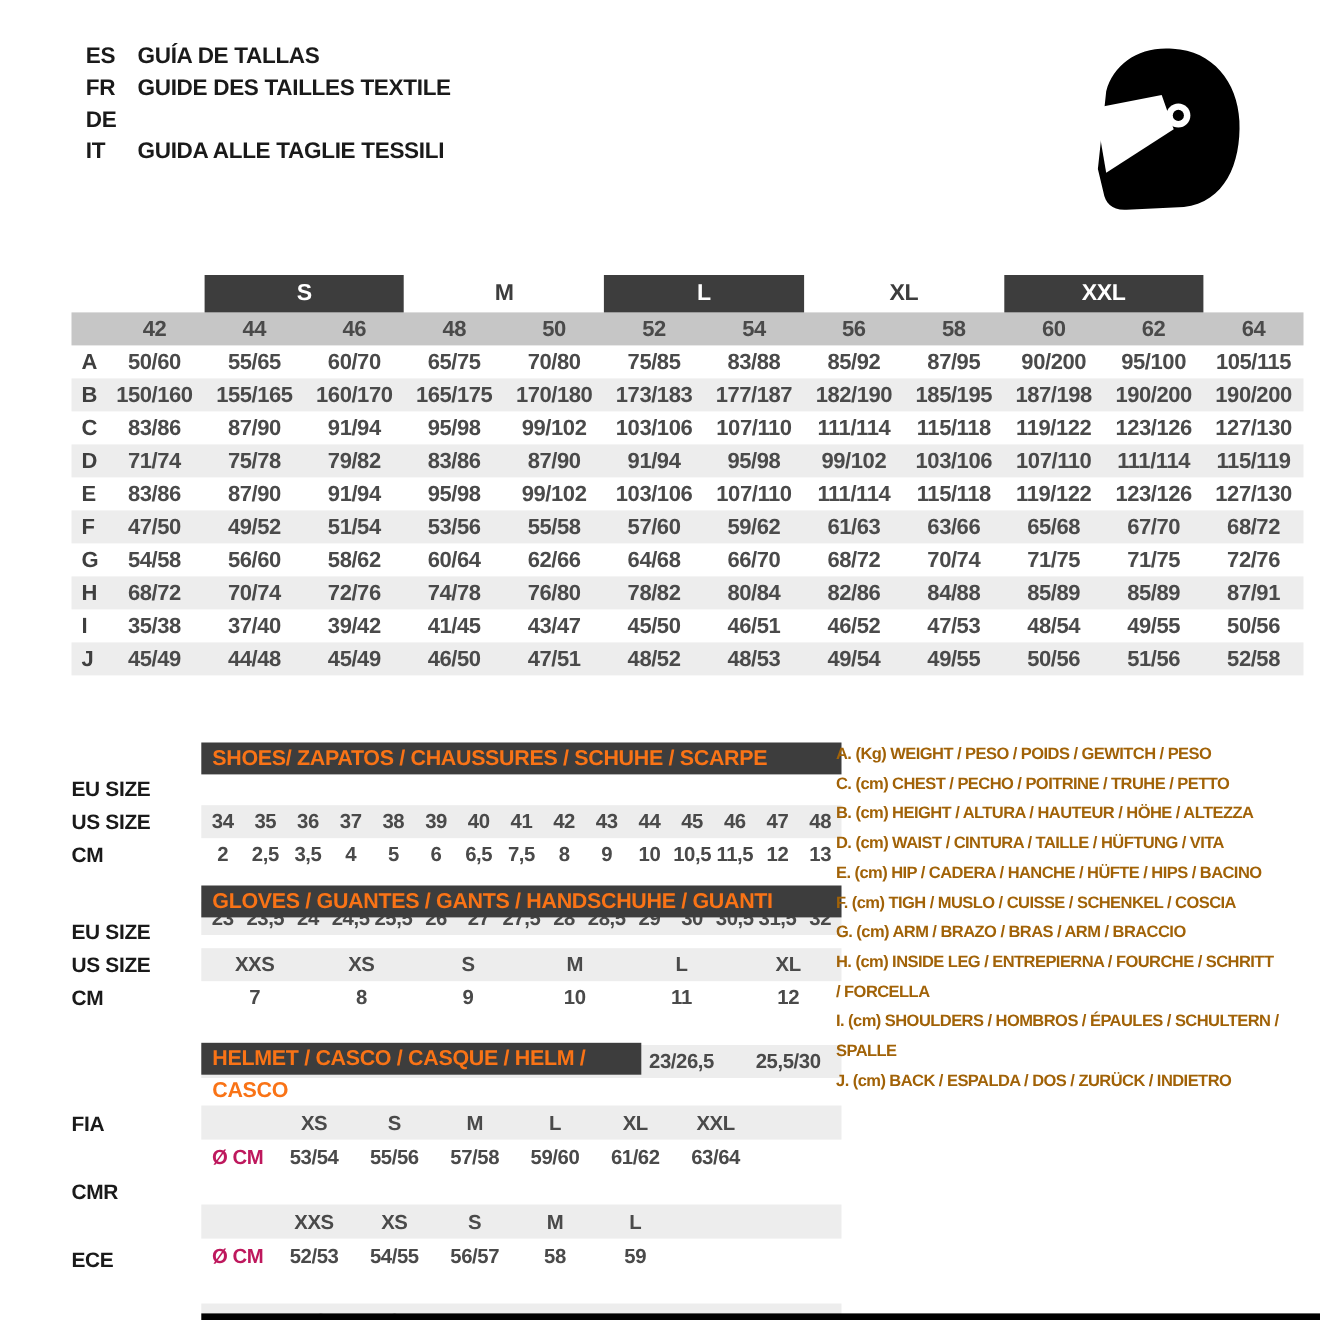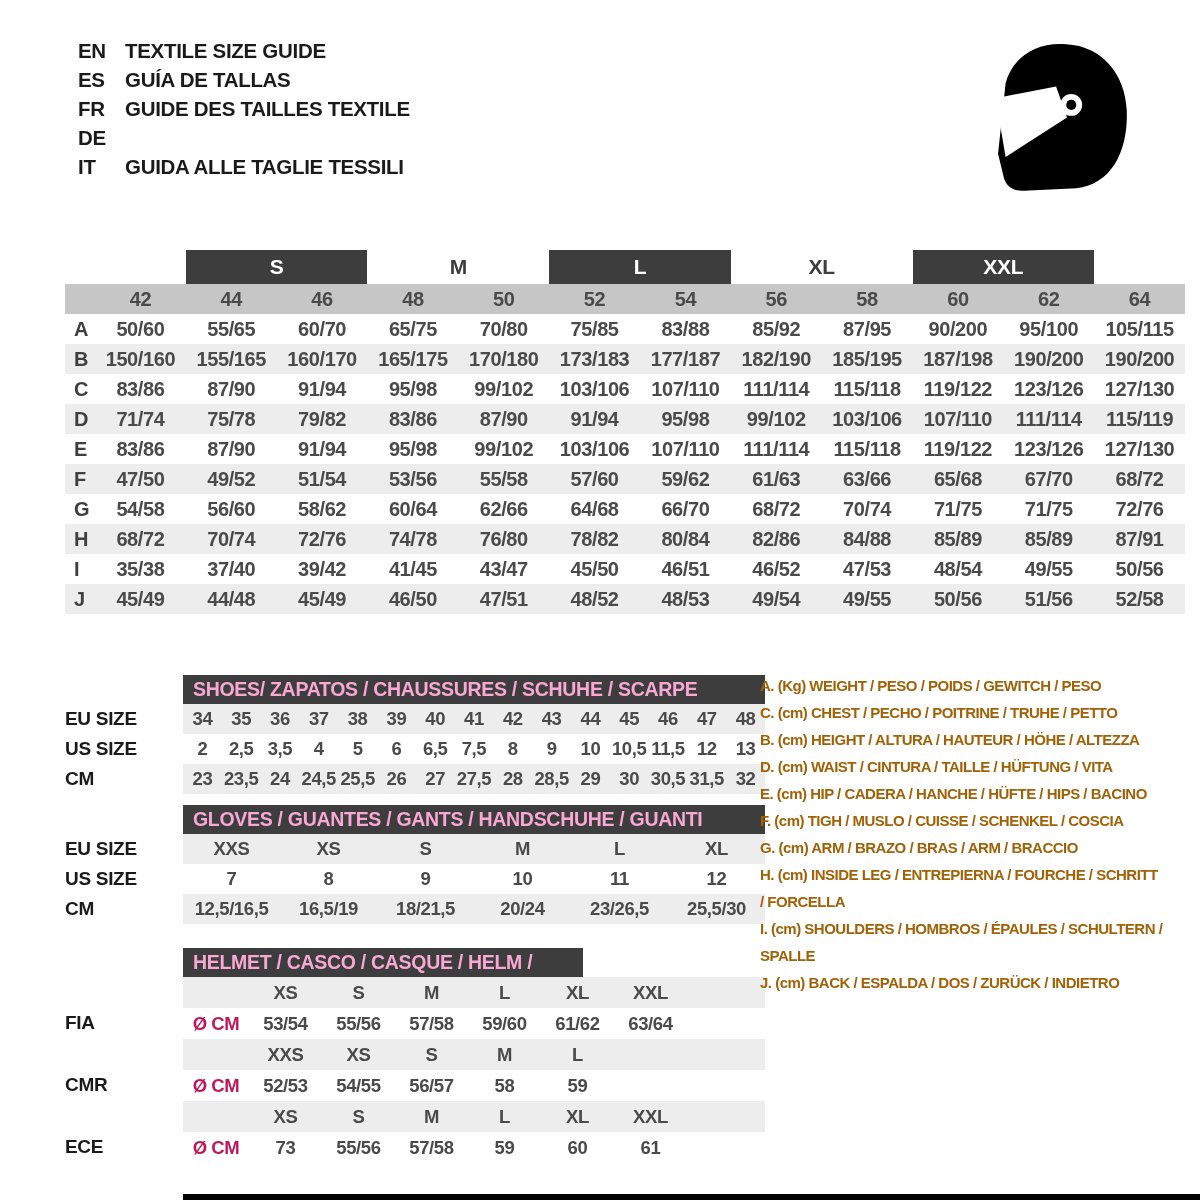--- a/index.html
+++ b/index.html
@@ -22,48 +22,44 @@
   .band-dark { background:var(--bar_dark); color:#fff; }
   .band-light { color:#3d3d3d; }
   .trow { display:grid; grid-template-columns:30px repeat(12,1fr); height:30px; align-items:center;
           text-align:center; font-size:20px; color:#4a4a4a; letter-spacing:-0.4px; }
   .num-row { background:var(--band_gray); }
   .data-row.alt { background:var(--row_alt); }
   .letter-cell { text-align:left; padding-left:9px; color:#3f3f3f; }
   
   .sec { position:absolute; left:65px; width:720px; }
   .sec-header { position:absolute; left:118px; top:0; height:29px; line-height:29px; background:var(--bar_dark);
-                color:#f9a8d4; font-size:19.5px; padding-left:10px; letter-spacing:-0.3px; width:582px; }
+                color:#f97316; font-size:19.5px; padding-left:10px; letter-spacing:-0.3px; width:582px; }
   .sec-header.narrow { width:400px; }
   .sec-label { position:absolute; left:0; font-size:19px; letter-spacing:-0.3px; }
   .sec-rows { position:absolute; left:118px; top:29px; width:582px; }
   .srow { display:grid; height:30px; align-items:center; text-align:center; font-size:18.5px;
           color:#4a4a4a; letter-spacing:-0.4px; }
   .helmet-rows .srow { height:31px; }
-  .srow.gray { background:var(--row_alt); }
+  .srow.gray { background:var(--row_alt);margin-top:28px; }
   .shoes-grid  { grid-template-columns:repeat(15,1fr); }
   .gloves-grid { grid-template-columns:repeat(6,1fr); }
   .helmet-grid { grid-template-columns:66px repeat(6,73px) 1fr; }
   .unit-cell { color:#be185d; }
   
   .legend { position:absolute; left:760px; top:672px; width:404px; font-size:15px;
             line-height:27px; letter-spacing:-0.5px; color:#a16207; }
   
   .bottom-bar { position:absolute; left:183px; top:1194px; width:1017px; height:6px; background:#000; }
 </style>
 </head>
 <body>
 
 <div class="canvas">
 
   <div class="langs" id="langs">
-      <div class="lang-row">
-        <span class="lang-code">EN</span>
-        <span class="lang-label">TEXTILE SIZE GUIDE</span>
-      </div>
       <div class="lang-row">
         <span class="lang-code">ES</span>
         <span class="lang-label">GUÍA DE TALLAS</span>
       </div>
       <div class="lang-row">
         <span class="lang-code">FR</span>
         <span class="lang-label">GUIDE DES TAILLES TEXTILE</span>
       </div>
       <div class="lang-row">
         <span class="lang-code">DE</span>

